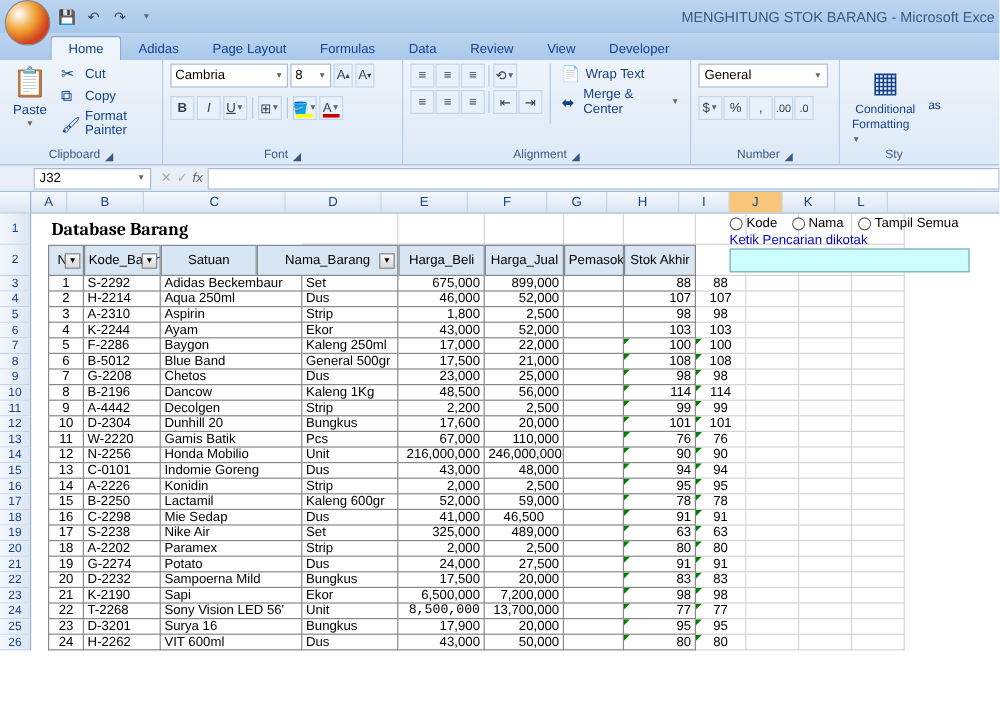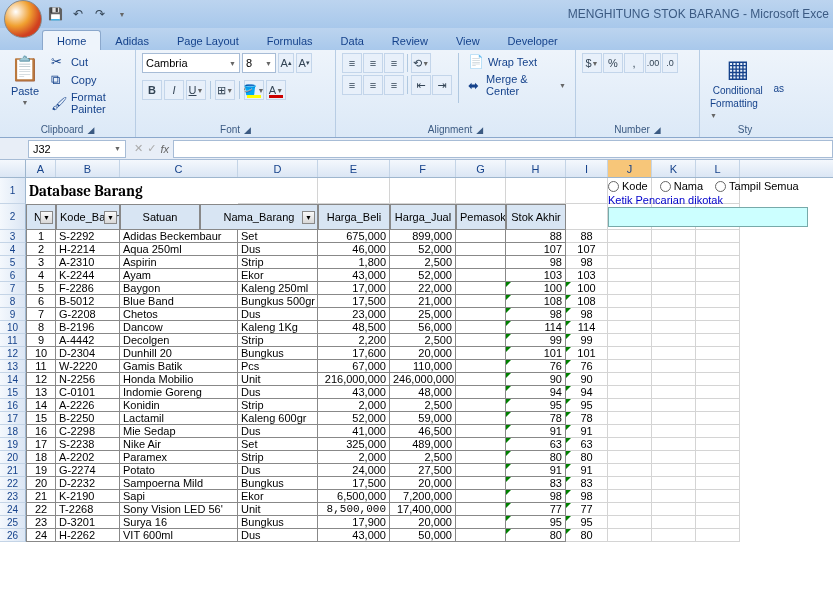--- a/index.html
+++ b/index.html
@@ -54,21 +54,21 @@
 .sheet { position: relative; }
 .col-hdrs { display: flex; height: 18px; background: linear-gradient(#f4f8fd,#dbe6f4); border-bottom: 1px solid #9eb6ce; }
 .corner { width: 26px; border-right: 1px solid #9eb6ce; background: linear-gradient(#f4f8fd,#dbe6f4); }
 .col-h { border-right: 1px solid #c4d4e6; text-align: center; font-size: 11px; color: #15428b; line-height: 18px; }
 .col-h.sel { background: #f7c679; }
 .grid-body { display: flex; }
 .row-hdrs { width: 26px; }
 .row-h { height: 13px; border-bottom: 1px solid #c4d4e6; border-right: 1px solid #9eb6ce; background: linear-gradient(90deg,#f4f8fd,#dbe6f4); text-align: center; font-size: 10px; color: #15428b; line-height: 13px; }
 .row-h.tall { height: 26px; line-height: 26px; }
 .cells { position: relative; }
-.cell-row { display: flex; height: 13px; }
+.cell-row { display: flex; height: 13px; margin-left: 14px; }
 .cell-row.tall { height: 26px; }
 .cell { border-right: 1px solid #d4d4d4; border-bottom: 1px solid #d4d4d4; font-size: 11px; padding: 0 3px; line-height: 13px; overflow: hidden; white-space: nowrap; }
 .cell.r { text-align: right; }
 .cell.c { text-align: center; }
 .db-title { font-size: 15px; font-weight: bold; font-family: Cambria, serif; line-height: 26px; }
 .tbl-h { background: #d8e5f3; border: 1px solid #888; font-weight: normal; text-align: center; font-size: 11px; line-height: 24px; position: relative; }
 .filter-arrow { position: absolute; right: 2px; top: 6px; width: 13px; height: 13px; border: 1px solid #888; background: linear-gradient(#fafafa,#d8d8d8); font-size: 7px; line-height: 12px; text-align: center; }
 .green-tri { position: relative; }
 .green-tri::before { content: ''; position: absolute; left: 0; top: 0; border-top: 5px solid #008000; border-right: 5px solid transparent; }
 
@@ -209,20 +209,24 @@
       </div>
     </div>
     <div class="group-label">
         <span>Alignment</span>
         <span class="dialog-launcher">◢</span>
       </div>
   </div>
 
   <div class="ribbon-group" style="width:124px">
     <div class="group-body" style="flex-direction:column;align-items:stretch">
+      <div class="num-combo">
+          <span>General</span>
+          <span class="dd-arrow">▼</span>
+        </div>
       <div class="align-row">
         <div class="icn-btn">$<span class="dd-arrow">▼</span></div>
         <div class="icn-btn">%</div>
         <div class="icn-btn">,</div>
         <div class="icn-btn narrow" style="font-size:9px">.00</div>
         <div class="icn-btn narrow" style="font-size:9px">.0</div>
       </div>
     </div>
     <div class="group-label">
         <span>Number</span>
@@ -416,21 +420,21 @@
           <div class="cell r green-tri" style="width: 60px; border-bottom: 1px solid rgb(136, 136, 136); border-right: 1px solid rgb(136, 136, 136);">100</div>
           <div class="cell c green-tri" style="width: 42px;">100</div>
           <div class="cell" style="width: 44px;"></div>
           <div class="cell" style="width: 44px;"></div>
           <div class="cell" style="width: 44px;"></div>
         </div>
         <div class="cell-row">
           <div class="cell c" style="width: 30px; border-left: 1px solid rgb(136, 136, 136); border-bottom: 1px solid rgb(136, 136, 136); border-right: 1px solid rgb(136, 136, 136);">6</div>
           <div class="cell" style="width: 64px; border-bottom: 1px solid rgb(136, 136, 136); border-right: 1px solid rgb(136, 136, 136);">B-5012</div>
           <div class="cell" style="width: 118px; border-bottom: 1px solid rgb(136, 136, 136); border-right: 1px solid rgb(136, 136, 136);">Blue Band</div>
-          <div class="cell" style="width: 80px; border-bottom: 1px solid rgb(136, 136, 136); border-right: 1px solid rgb(136, 136, 136);">Bungkus 500gr</div>
+          <div class="cell" style="width: 80px; border-bottom: 1px solid rgb(136, 136, 136); border-right: 1px solid rgb(136, 136, 136);">General 500gr</div>
           <div class="cell r" style="width: 72px; border-bottom: 1px solid rgb(136, 136, 136); border-right: 1px solid rgb(136, 136, 136);">17,500</div>
           <div class="cell r" style="width: 66px; border-bottom: 1px solid rgb(136, 136, 136); border-right: 1px solid rgb(136, 136, 136);">21,000</div>
           <div class="cell" style="width: 50px; border-bottom: 1px solid rgb(136, 136, 136); border-right: 1px solid rgb(136, 136, 136);"></div>
           <div class="cell r green-tri" style="width: 60px; border-bottom: 1px solid rgb(136, 136, 136); border-right: 1px solid rgb(136, 136, 136);">108</div>
           <div class="cell c green-tri" style="width: 42px;">108</div>
           <div class="cell" style="width: 44px;"></div>
           <div class="cell" style="width: 44px;"></div>
           <div class="cell" style="width: 44px;"></div>
         </div>
         <div class="cell-row">
@@ -558,21 +562,21 @@
           <div class="cell" style="width: 44px;"></div>
           <div class="cell" style="width: 44px;"></div>
           <div class="cell" style="width: 44px;"></div>
         </div>
         <div class="cell-row">
           <div class="cell c" style="width: 30px; border-left: 1px solid rgb(136, 136, 136); border-bottom: 1px solid rgb(136, 136, 136); border-right: 1px solid rgb(136, 136, 136);">16</div>
           <div class="cell" style="width: 64px; border-bottom: 1px solid rgb(136, 136, 136); border-right: 1px solid rgb(136, 136, 136);">C-2298</div>
           <div class="cell" style="width: 118px; border-bottom: 1px solid rgb(136, 136, 136); border-right: 1px solid rgb(136, 136, 136);">Mie Sedap</div>
           <div class="cell" style="width: 80px; border-bottom: 1px solid rgb(136, 136, 136); border-right: 1px solid rgb(136, 136, 136);">Dus</div>
           <div class="cell r" style="width: 72px; border-bottom: 1px solid rgb(136, 136, 136); border-right: 1px solid rgb(136, 136, 136);">41,000</div>
-          <div class="cell r" style="width: 66px; border-bottom: 1px solid rgb(136, 136, 136); border-right: 1px solid rgb(136, 136, 136);">46,500</div>
+          <div class="cell r" style="width: 66px; border-bottom: 1px solid rgb(136, 136, 136); border-right: 1px solid rgb(136, 136, 136); text-align: center;">46,500</div>
           <div class="cell" style="width: 50px; border-bottom: 1px solid rgb(136, 136, 136); border-right: 1px solid rgb(136, 136, 136);"></div>
           <div class="cell r green-tri" style="width: 60px; border-bottom: 1px solid rgb(136, 136, 136); border-right: 1px solid rgb(136, 136, 136);">91</div>
           <div class="cell c green-tri" style="width: 42px;">91</div>
           <div class="cell" style="width: 44px;"></div>
           <div class="cell" style="width: 44px;"></div>
           <div class="cell" style="width: 44px;"></div>
         </div>
         <div class="cell-row">
           <div class="cell c" style="width: 30px; border-left: 1px solid rgb(136, 136, 136); border-bottom: 1px solid rgb(136, 136, 136); border-right: 1px solid rgb(136, 136, 136);">17</div>
           <div class="cell" style="width: 64px; border-bottom: 1px solid rgb(136, 136, 136); border-right: 1px solid rgb(136, 136, 136);">S-2238</div>
@@ -642,21 +646,21 @@
           <div class="cell" style="width: 44px;"></div>
           <div class="cell" style="width: 44px;"></div>
           <div class="cell" style="width: 44px;"></div>
         </div>
         <div class="cell-row">
           <div class="cell c" style="width: 30px; border-left: 1px solid rgb(136, 136, 136); border-bottom: 1px solid rgb(136, 136, 136); border-right: 1px solid rgb(136, 136, 136);">22</div>
           <div class="cell" style="width: 64px; border-bottom: 1px solid rgb(136, 136, 136); border-right: 1px solid rgb(136, 136, 136);">T-2268</div>
           <div class="cell" style="width: 118px; border-bottom: 1px solid rgb(136, 136, 136); border-right: 1px solid rgb(136, 136, 136);">Sony Vision LED 56'</div>
           <div class="cell" style="width: 80px; border-bottom: 1px solid rgb(136, 136, 136); border-right: 1px solid rgb(136, 136, 136);">Unit</div>
           <div class="cell r" style="width: 72px; border-bottom: 1px solid rgb(136, 136, 136); border-right: 1px solid rgb(136, 136, 136); font-family: Liberation Mono, monospace;">8,500,000</div>
-          <div class="cell r" style="width: 66px; border-bottom: 1px solid rgb(136, 136, 136); border-right: 1px solid rgb(136, 136, 136);">17,400,000</div>
+          <div class="cell r" style="width: 66px; border-bottom: 1px solid rgb(136, 136, 136); border-right: 1px solid rgb(136, 136, 136);">13,700,000</div>
           <div class="cell" style="width: 50px; border-bottom: 1px solid rgb(136, 136, 136); border-right: 1px solid rgb(136, 136, 136);"></div>
           <div class="cell r green-tri" style="width: 60px; border-bottom: 1px solid rgb(136, 136, 136); border-right: 1px solid rgb(136, 136, 136);">77</div>
           <div class="cell c green-tri" style="width: 42px;">77</div>
           <div class="cell" style="width: 44px;"></div>
           <div class="cell" style="width: 44px;"></div>
           <div class="cell" style="width: 44px;"></div>
         </div>
         <div class="cell-row">
           <div class="cell c" style="width: 30px; border-left: 1px solid rgb(136, 136, 136); border-bottom: 1px solid rgb(136, 136, 136); border-right: 1px solid rgb(136, 136, 136);">23</div>
           <div class="cell" style="width: 64px; border-bottom: 1px solid rgb(136, 136, 136); border-right: 1px solid rgb(136, 136, 136);">D-3201</div>

